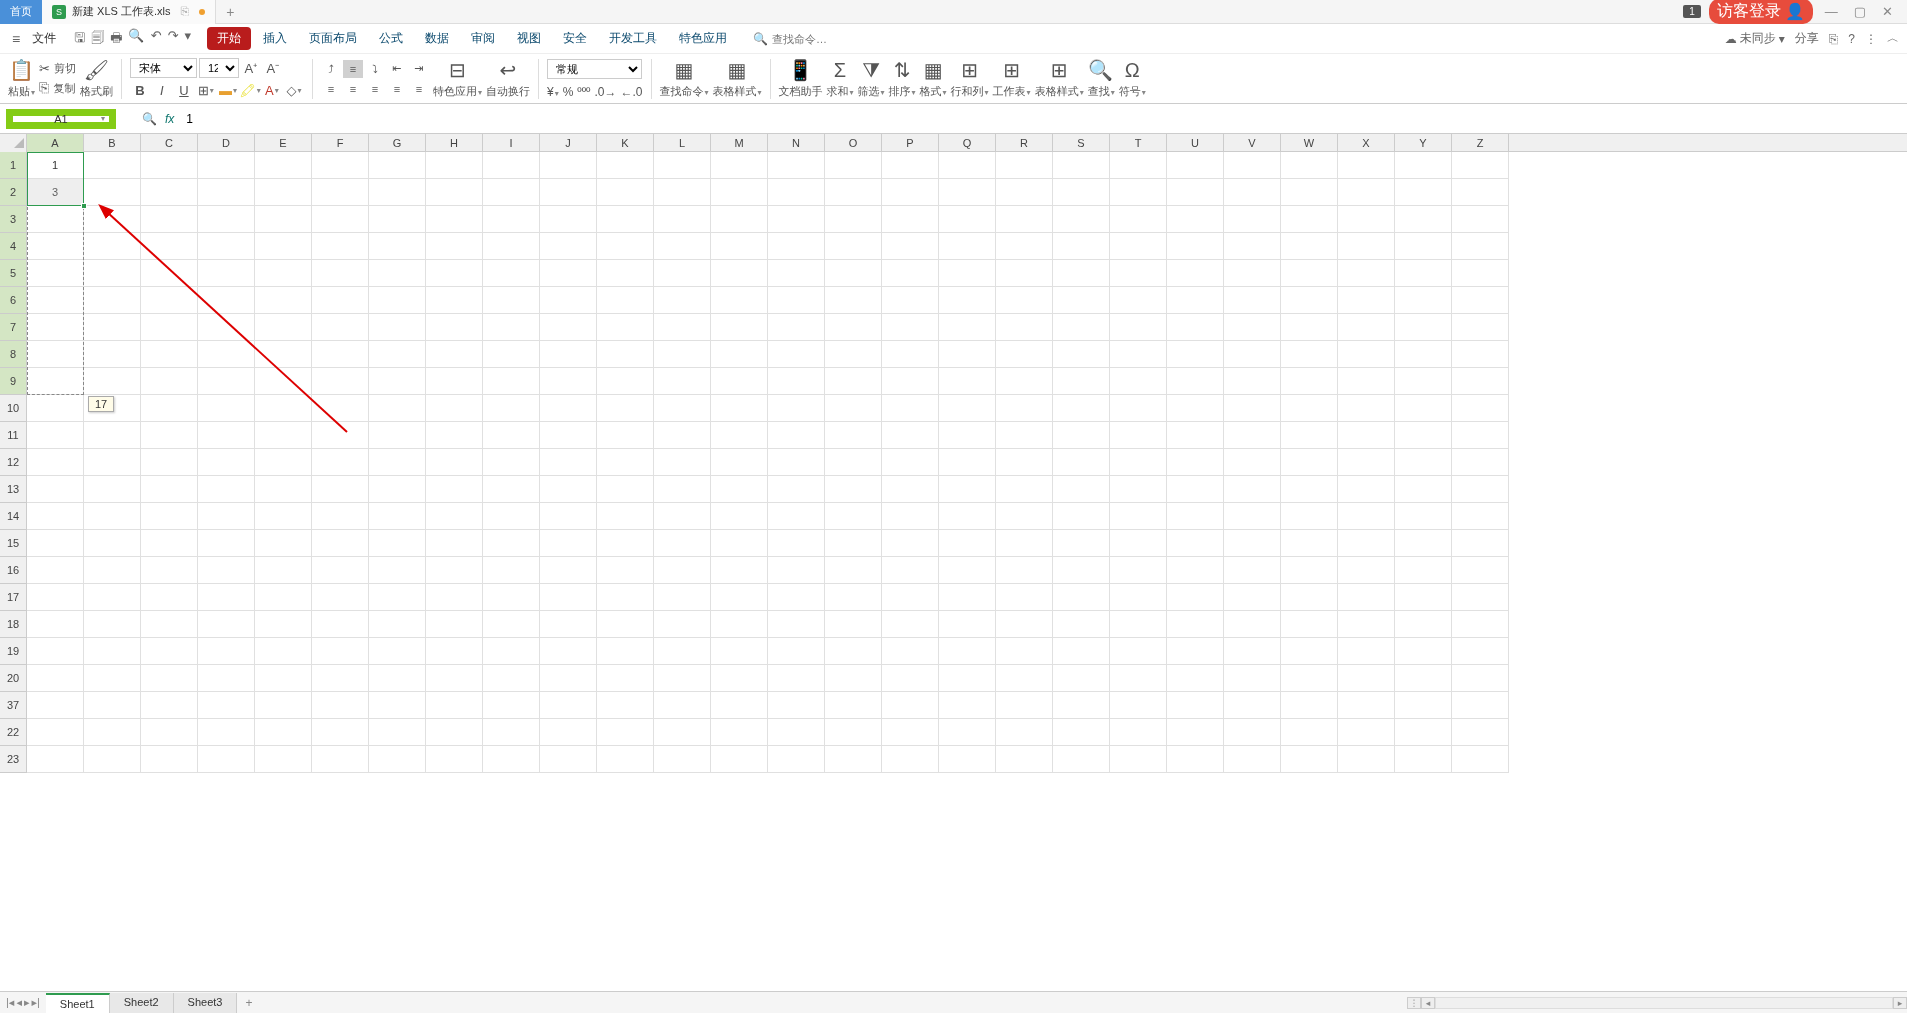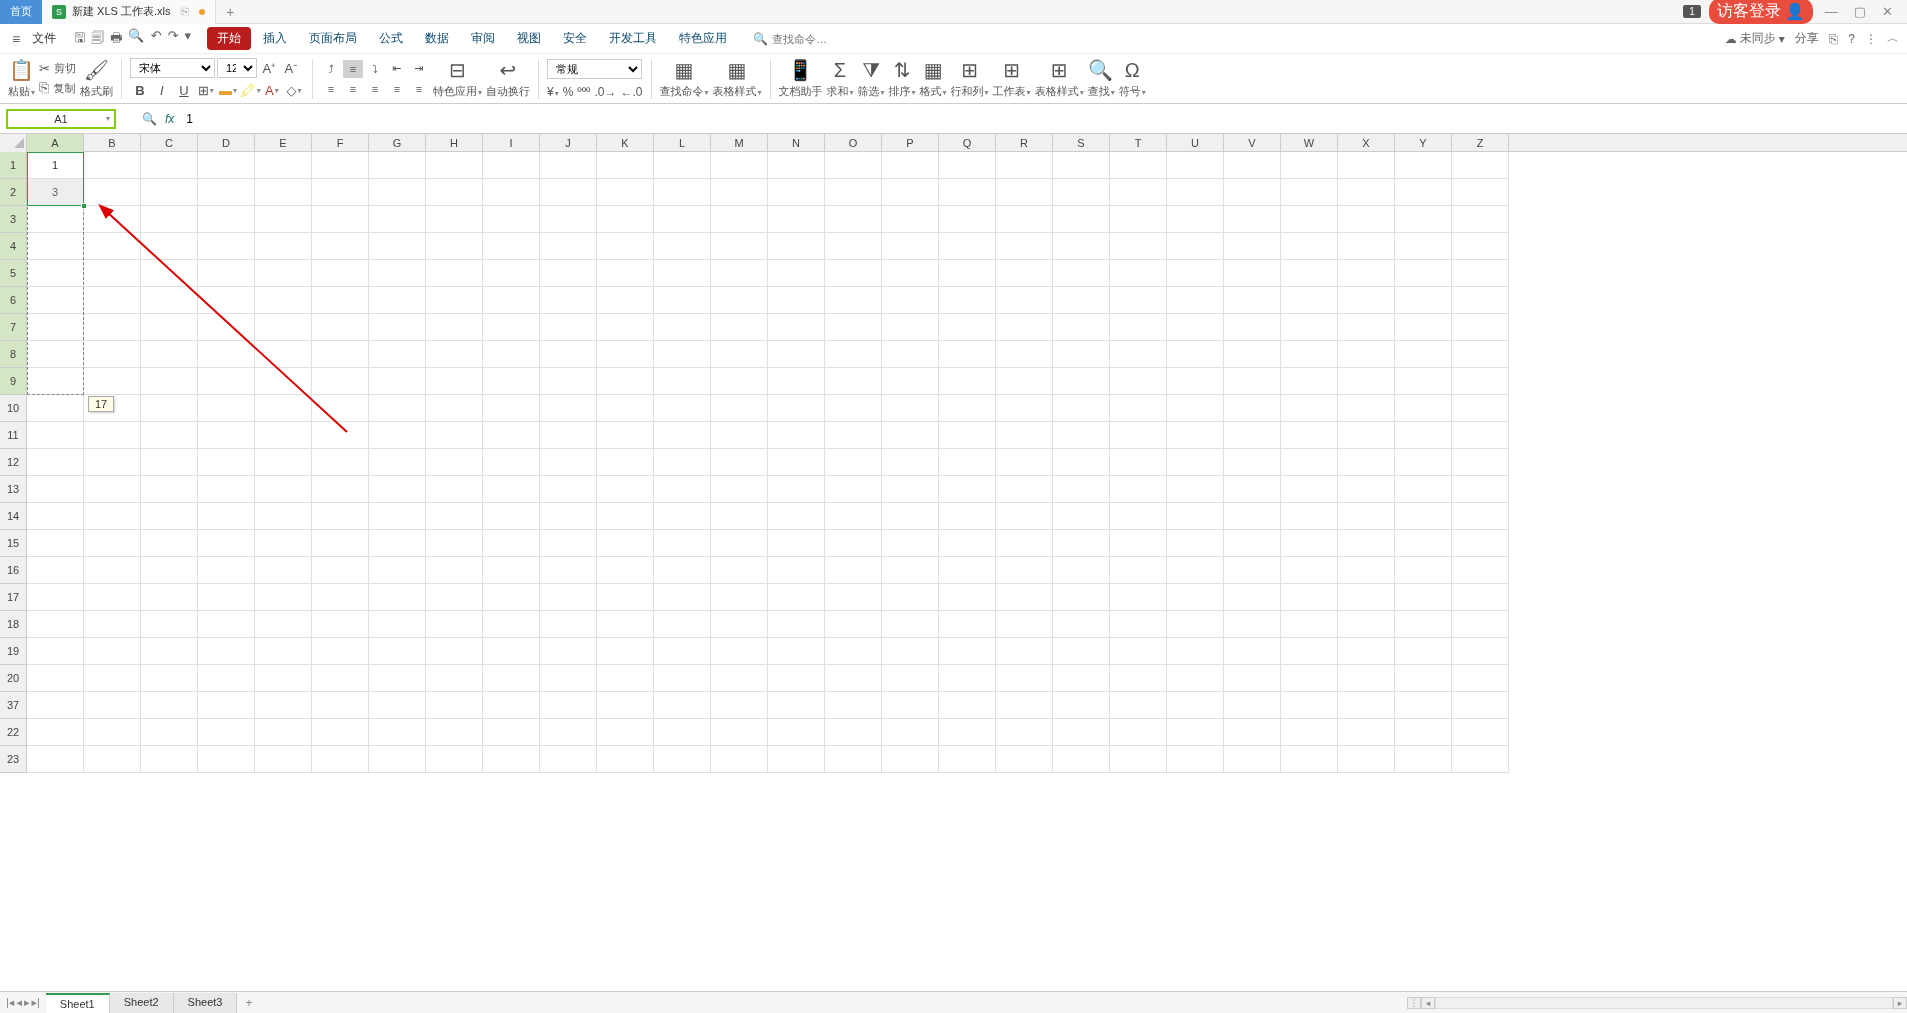--- a/index.html
+++ b/index.html
@@ -36,35 +36,35 @@
 
 .ribbon { height: 50px; display: flex; align-items: center; padding: 0 8px; border-bottom: 1px solid #ccc; gap: 4px; }
 .ribbon-btn-lg { display: flex; flex-direction: column; align-items: center; gap: 2px; cursor: pointer; }
 .ribbon-btn-lg .icon { font-size: 20px; color: #555; }
 .ribbon-btn-lg .lbl { font-size: 11px; color: #555; white-space: nowrap; }
 .ribbon-col { display: flex; flex-direction: column; gap: 4px; }
 .ribbon-btn-sm { display: flex; align-items: center; gap: 4px; cursor: pointer; font-size: 11px; color: #555; }
 .ribbon-btn-sm .icon { font-size: 13px; }
 .divider { width: 1px; height: 40px; background: #ddd; margin: 0 4px; }
 .font-select { border: 1px solid #ccc; height: 20px; font-size: 11px; padding: 0 4px; background: #fff; }
-.font-name { width: 85px; }
+.font-name { width: 67px; }
 .font-size { width: 40px; }
 .font-row { display: flex; gap: 2px; align-items: center; }
 .font-btn { width: 20px; height: 18px; display: flex; align-items: center; justify-content: center; cursor: pointer; color: #555; font-size: 13px; }
 .align-grid { display: flex; flex-direction: column; gap: 2px; }
 .align-row { display: flex; gap: 2px; }
 .align-btn { width: 20px; height: 18px; display: flex; align-items: center; justify-content: center; cursor: pointer; color: #555; font-size: 11px; }
 .num-select { border: 1px solid #ccc; height: 20px; width: 95px; font-size: 11px; padding: 0 4px; background: #fff; }
 .num-row { display: flex; gap: 4px; margin-top: 2px; }
 .num-btn { cursor: pointer; color: #555; font-size: 12px; }
 .drop-arrow { font-size: 8px; color: #888; margin-left: 1px; }
 
 
 .formula-bar { height: 30px; display: flex; align-items: center; border-bottom: 1px solid #ccc; padding: 0 6px; gap: 6px; }
-.name-box { width: 110px; height: 20px; border: 2px solid #84cc16; display: flex; align-items: center; justify-content: center; font-size: 11px; position: relative; }
+.name-box { width: 110px; height: 20px; border: 7px solid #84cc16; display: flex; align-items: center; justify-content: center; font-size: 11px; position: relative; }
 .name-box .arrow { position: absolute; right: 4px; color: #888; font-size: 8px; }
 .fx-area { margin-left: 20px; display: flex; align-items: center; gap: 8px; }
 .fx-icon { color: #666; cursor: pointer; }
 .fx-label { font-style: italic; color: #0f766e; font-size: 12px; }
 .formula-input { border: none; outline: none; font-size: 12px; flex: 1; padding-left: 6px; }
 
 
 .grid-area { position: relative; height: 906px; overflow: hidden; }
 .col-headers { height: 18px; display: flex; background: #f0f0f0; border-bottom: 1px solid #ccc; }
 .corner { width: 27px; height: 18px; border-right: 1px solid #ccc; background: #f0f0f0; display: flex; align-items: center; justify-content: flex-end; padding-right: 2px; }

